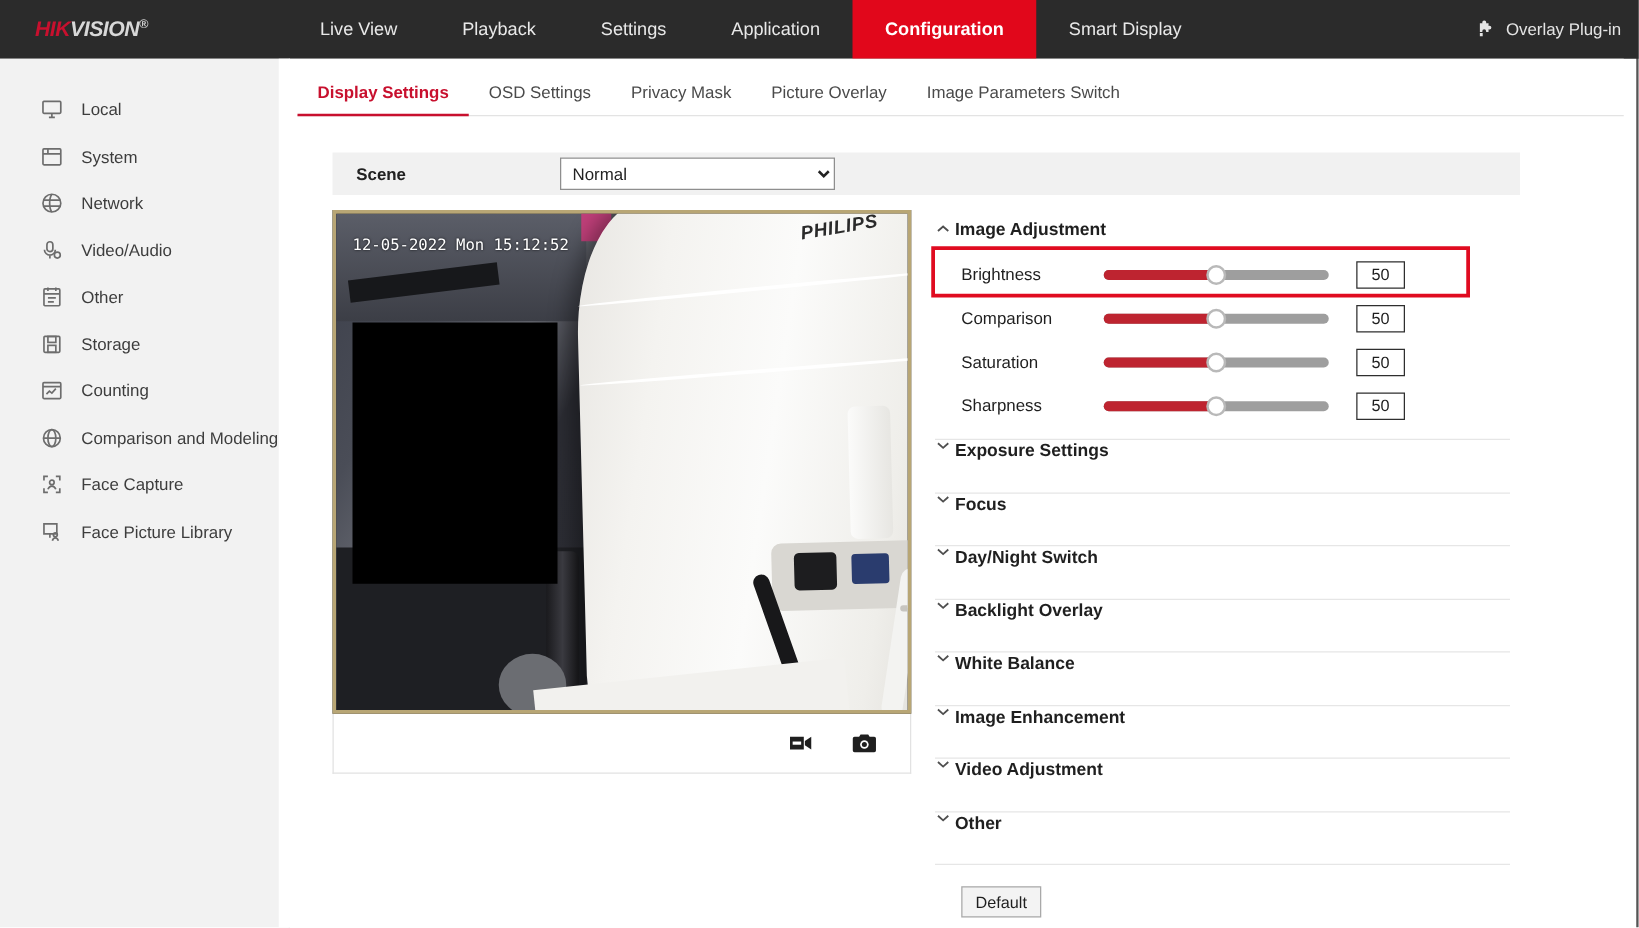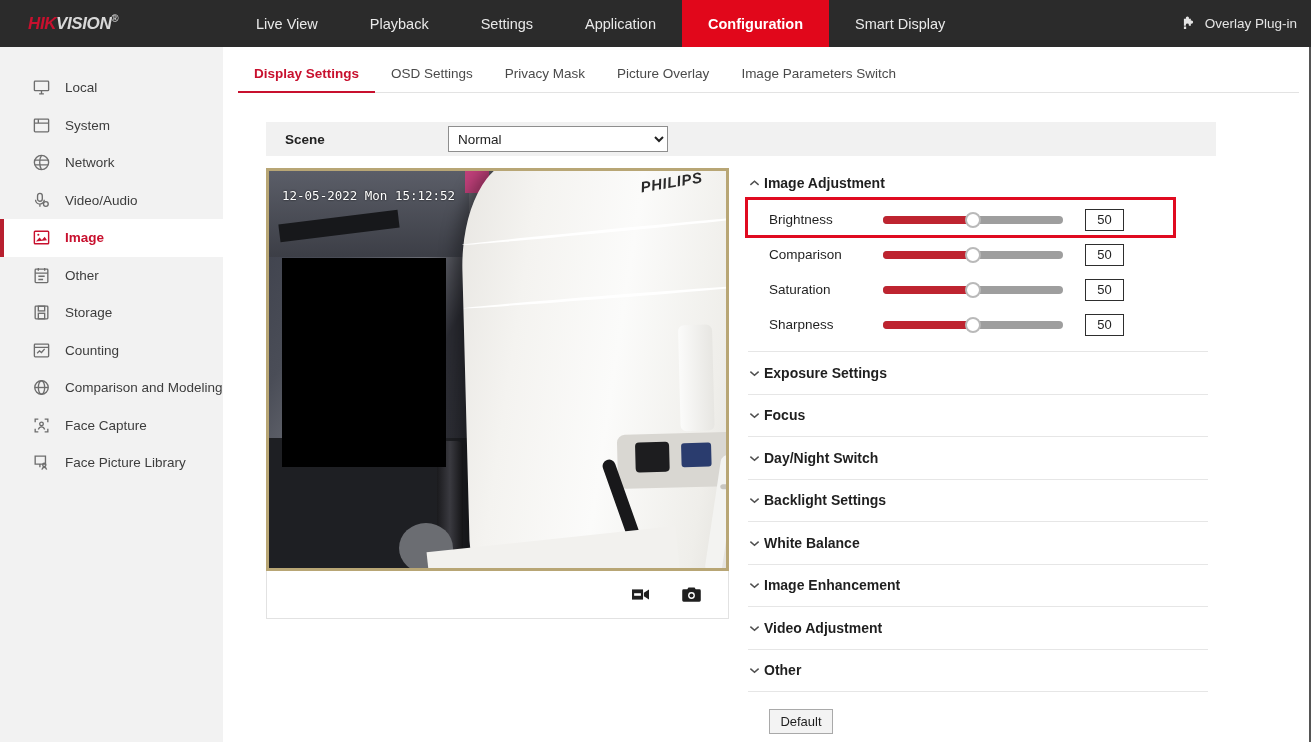--- a/index.html
+++ b/index.html
@@ -271,21 +271,21 @@
     left: -3px; top: -5px;
     width: 431px; height: 41px;
     border: 3px solid #e00b20;
     pointer-events: none;
   }
 
   .collapsed-list { margin-top: 9px; }
   .coll-sec {
     border-bottom: 1px solid #e6e6e6;
     height: 42.5px;
-    display: flex; align-items: center;
+    display: flex; align-items: flex-start;
     cursor: pointer;
   }
   .coll-sec .sec-title {
     font-size: 14px; font-weight: bold; color: #1f1f1f;
   }
   .first-divider { border-top: 1px solid #e6e6e6; }
 
   .default-wrap { margin-top: 17px; padding-left: 21px; }
   .default-btn {
     width: 64px; height: 25px;
@@ -358,30 +358,20 @@
       <span class="sico">
         <svg width="19" height="19" viewBox="0 0 24 24" fill="none" stroke="currentColor" stroke-width="1.7">
           <rect x="7" y="3" width="6" height="10" rx="3"></rect>
             <path d="M4.5 11a5.5 5.5 0 0 0 11 0M10 16.5V20"></path>
           <circle cx="17.5" cy="16.5" r="3"></circle>
         </svg>
       </span>
       <span>Video/Audio</span>
     </div>
 
-    <div class="side-item active">
-      <span class="sico">
-        <svg width="19" height="19" viewBox="0 0 24 24" fill="none" stroke="currentColor" stroke-width="1.8">
-          <rect x="3" y="4" width="18" height="16" rx="1"></rect>
-          <path d="M5 17l4.5-5 3 3.2L16 11l3 4.5" fill="currentColor" stroke="none"></path>
-          <circle cx="8" cy="8.5" r="1.3" fill="currentColor" stroke="none"></circle>
-        </svg>
-      </span>
-      <span>Image</span>
-    </div>
 
     <div class="side-item">
       <span class="sico">
         <svg width="19" height="19" viewBox="0 0 24 24" fill="none" stroke="currentColor" stroke-width="1.7">
           <rect x="4" y="4" width="16" height="17" rx="1"></rect>
             <path d="M4 9h16M8 2.5v3.5M16 2.5v3.5M8 13h8M8 17h6"></path>
         </svg>
       </span>
       <span>Other</span>
     </div>
@@ -588,21 +578,21 @@
             </span>
             <span class="sec-title">Day/Night Switch</span>
           </div>
 
           <div class="coll-sec">
             <span class="caret">
               <svg width="11" height="8" viewBox="0 0 12 8" fill="none" stroke="#4f4f4f" stroke-width="1.6">
                   <path d="M1.5 2.5L6 6.5l4.5-4"></path>
                 </svg>
             </span>
-            <span class="sec-title">Backlight Settings</span>
+            <span class="sec-title">Backlight Overlay</span>
           </div>
 
           <div class="coll-sec">
             <span class="caret">
               <svg width="11" height="8" viewBox="0 0 12 8" fill="none" stroke="#4f4f4f" stroke-width="1.6">
                   <path d="M1.5 2.5L6 6.5l4.5-4"></path>
                 </svg>
             </span>
             <span class="sec-title">White Balance</span>
           </div>

